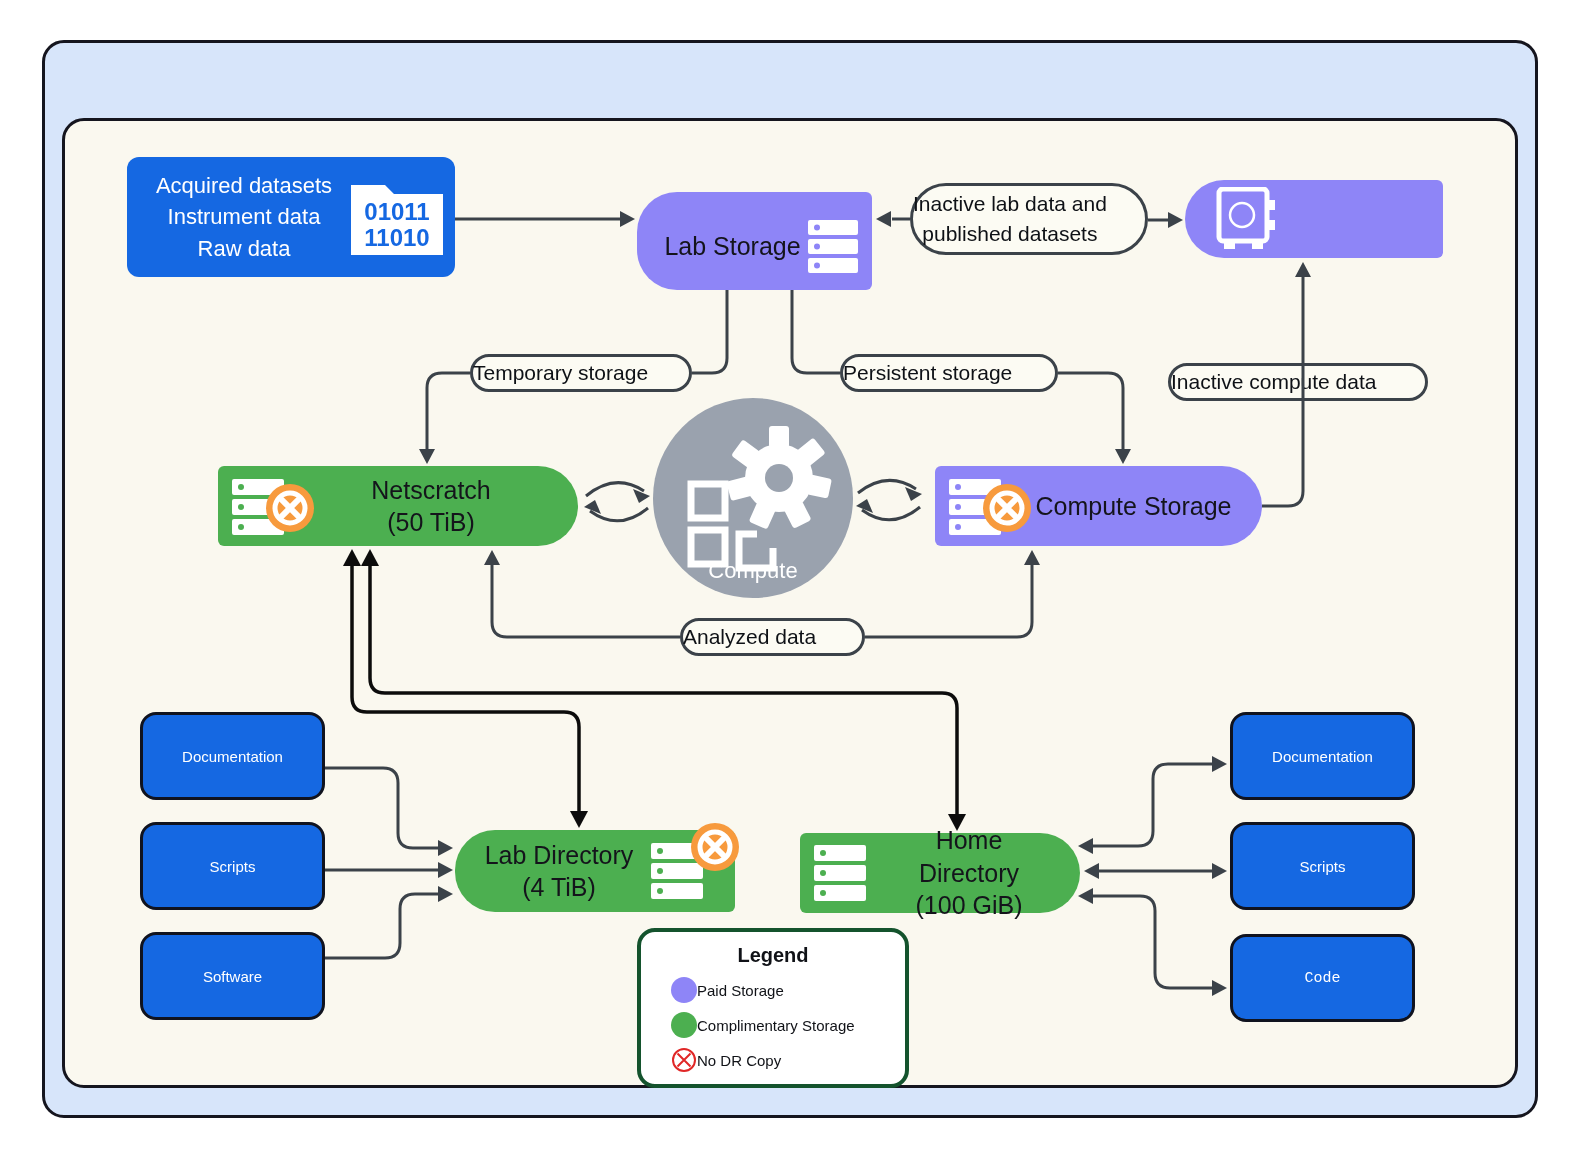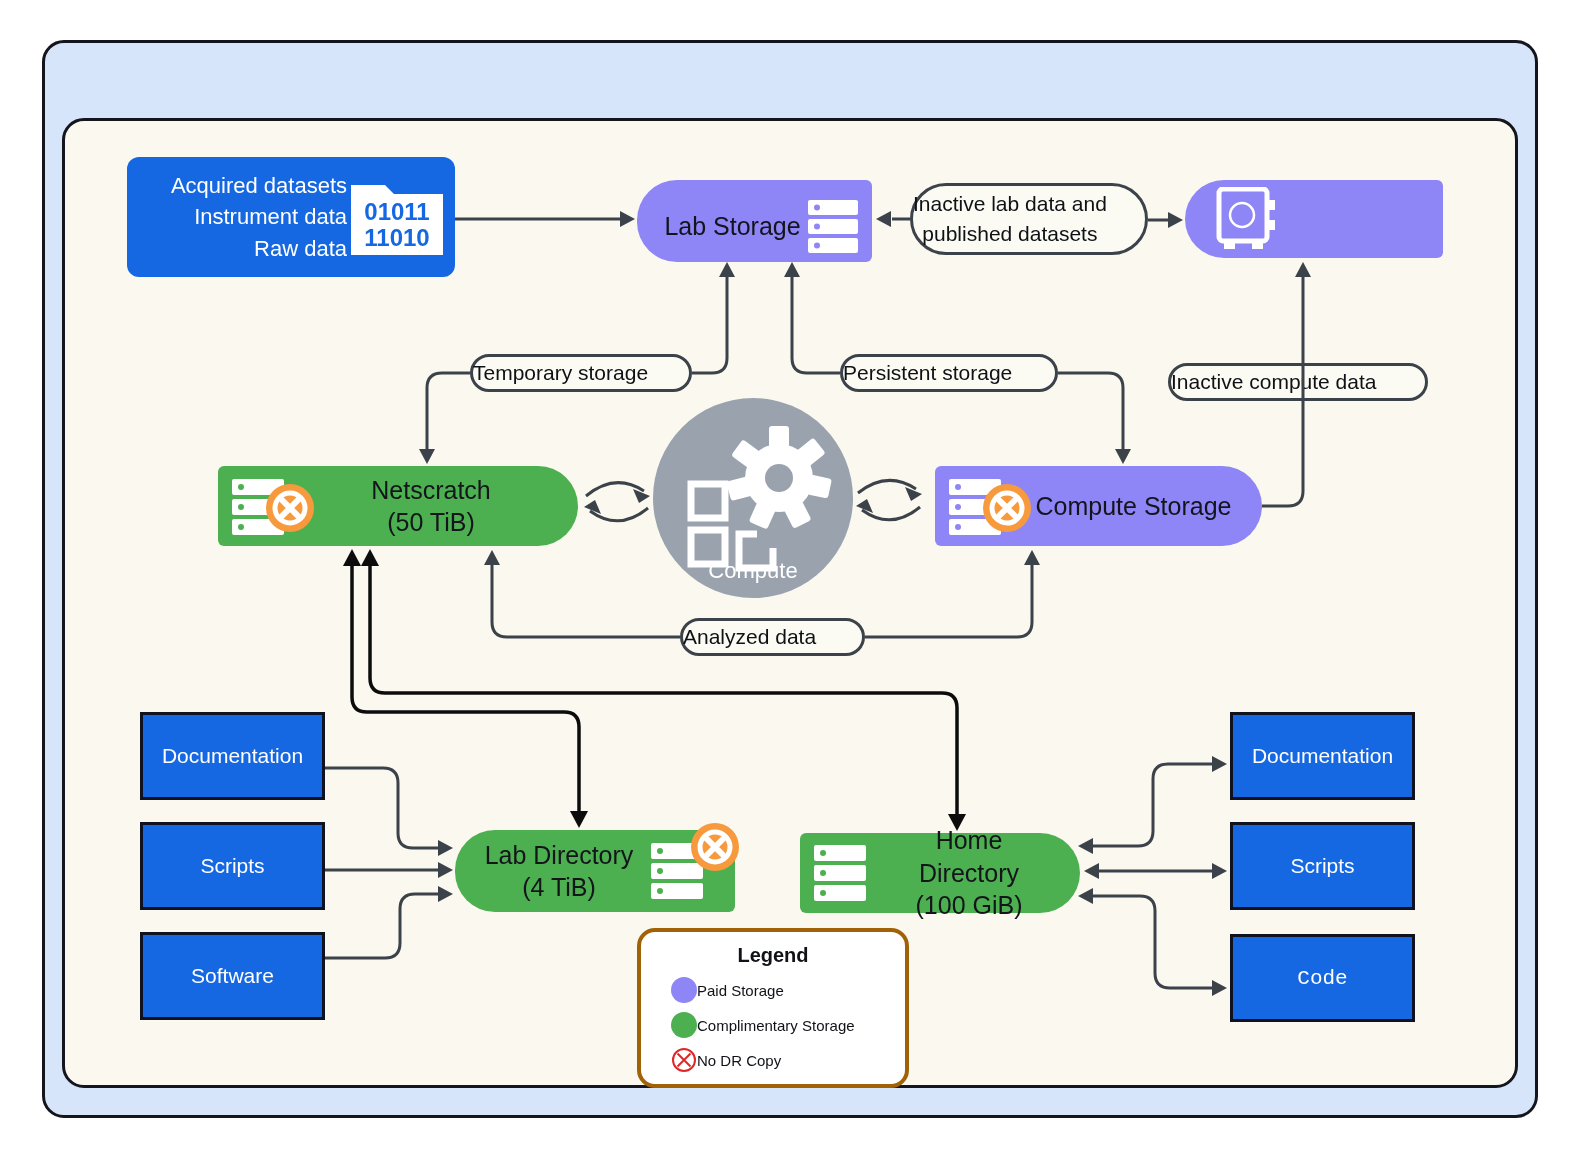--- a/index.html
+++ b/index.html
@@ -9,26 +9,26 @@
   svg.wires{position:absolute;left:0;top:0;width:1580px;height:1160px;z-index:1;pointer-events:none;}
   svg.wires-top{z-index:4;}
   .node{position:absolute;z-index:2;box-sizing:border-box;display:flex;align-items:center;color:#14141b;}
   .node .txt{flex:1;text-align:center;font-size:25px;font-weight:500;line-height:1.3;}
   .purple{background:#8e85f7;}
   .green{background:#4caf50;}
   .round-l{border-radius:40px 6px 6px 40px;}
   .round-r{border-radius:6px 40px 40px 6px;}
   .pill{position:absolute;z-index:3;background:#fcfbf3;border:3px solid #3b4249;border-radius:40px;display:flex;align-items:center;justify-content:flex-start;text-align:center;font-size:21px;font-weight:500;color:#0e1116;line-height:1.45;box-sizing:border-box;}
   .src-box{position:absolute;left:127px;top:157px;width:328px;height:120px;background:#1568e2;border-radius:12px;z-index:2;display:flex;align-items:center;color:#fff;}
-  .src-box .lines{flex:1;text-align:right;font-size:22px;font-weight:500;line-height:1.42;padding-left:14px;}
-  .blue-box{position:absolute;width:185px;height:88px;background:#1568e2;border:3px solid #10131f;border-radius:0;z-index:2;display:flex;align-items:center;justify-content:center;color:#fff;font-size:21px;font-weight:500;box-sizing:border-box;}
+  .src-box .lines{flex:1;text-align:center;font-size:22px;font-weight:500;line-height:1.42;padding-left:14px;}
+  .blue-box{position:absolute;width:185px;height:88px;background:#1568e2;border:3px solid #10131f;border-radius:16px;z-index:2;display:flex;align-items:center;justify-content:center;color:#fff;font-size:15px;font-weight:500;box-sizing:border-box;}
   .compute-circle{position:absolute;left:653px;top:398px;width:200px;height:200px;border-radius:50%;background:#9aa2ae;z-index:2;}
   .compute-label{position:absolute;left:0;right:0;bottom:14px;text-align:center;color:#fff;font-size:22px;}
   .badge{position:absolute;z-index:3;}
-  .legend{position:absolute;left:637px;top:928px;width:272px;height:160px;background:#ffffff;border:4px solid #a16207;border-radius:18px;z-index:2;box-sizing:border-box;padding:10px 0 0 30px;}
+  .legend{position:absolute;left:637px;top:928px;width:272px;height:160px;background:#ffffff;border:4px solid #14532d;border-radius:18px;z-index:2;box-sizing:border-box;padding:10px 0 0 30px;}
   .legend h4{margin:2px 0 10px 0;text-align:center;font-size:20px;font-weight:600;color:#101217;padding-right:30px;}
   .legend .row{display:flex;align-items:center;margin-bottom:9px;}
   .legend .row .lbl{font-size:15px;color:#101217;}
   .sw{width:26px;height:26px;border-radius:50%;}
   .sw-paid{background:#8e85f7;}
   .sw-comp{background:#4caf50;}
   .srv{display:block;}
 </style>
 </head>
 <body>
@@ -101,21 +101,21 @@
       <div>Instrument data</div>
       <div>Raw data</div>
     </div>
     <svg width="100" height="84" viewBox="0 0 100 84" style="margin-right:8px;">
       <path fill="#ffffff" d="M4 80 V10 H38 L47 19 H96 V80 Z"></path>
       <text x="50" y="45" text-anchor="middle" font-size="24" font-weight="bold" fill="#1568e2" font-family="Liberation Sans, sans-serif"><tspan>01011</tspan></text>
       <text x="50" y="71" text-anchor="middle" font-size="24" font-weight="bold" fill="#1568e2" font-family="Liberation Sans, sans-serif"><tspan>11010</tspan></text>
     </svg>
   </div>
 
-  <div class="node purple round-l" style="left:637px;top:180px;width:235px;height:82px;padding:11px 14px 0 20px;">
+  <div class="node purple round-l" style="left:637px;top:192px;width:235px;height:98px;padding:11px 14px 0 20px;">
     <div class="txt">Lab Storage</div>
     <svg class="srv" width="50" height="54" viewBox="0 0 50 54">
       <g fill="#ffffff">
           <rect x="0" y="0" width="50" height="15" rx="2"></rect>
           <rect x="0" y="19" width="50" height="15" rx="2"></rect>
           <rect x="0" y="38" width="50" height="15" rx="2"></rect>
         </g>
       <g fill="#8e85f7">
           <circle cx="9" cy="7.5" r="3"></circle>
           <circle cx="9" cy="26.5" r="3"></circle>

